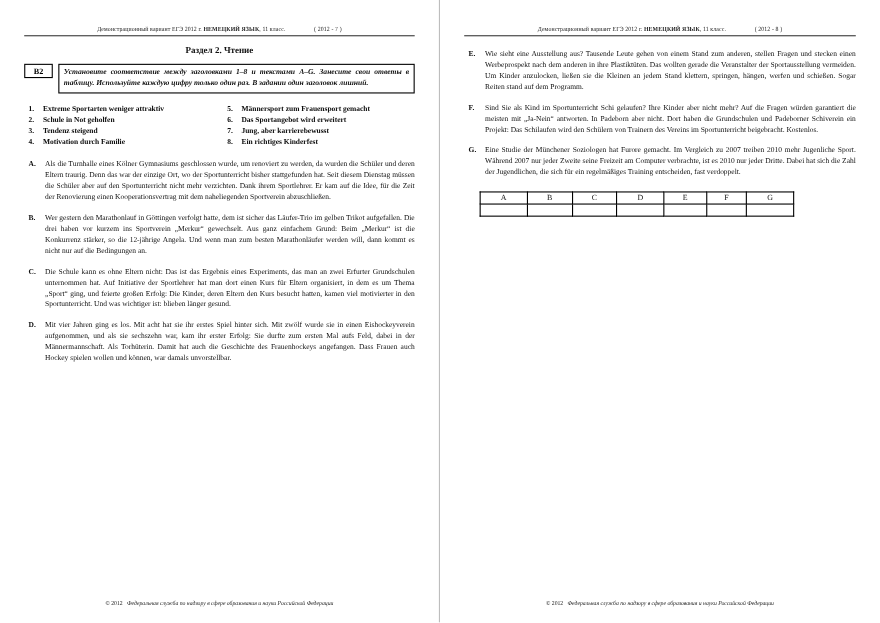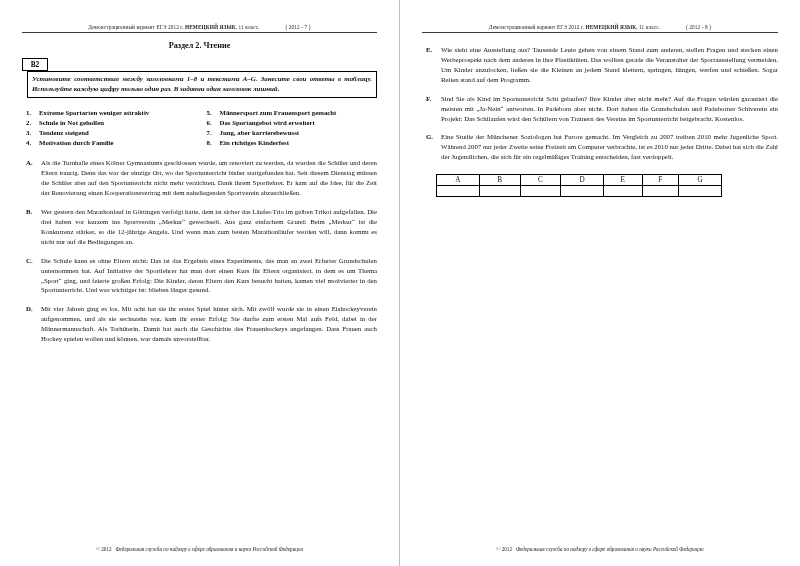--- a/index.html
+++ b/index.html
@@ -54,21 +54,20 @@
     font-size: 8.2px;
     margin: 5px 0 8px 0;
     color: #111;
   }
 
   
   .taskrow {
     display: flex;
     align-items: stretch;
     margin: 0 0 10px 0;
-    flex-direction: column;
   }
   .tasknum {
     width: 26px;
     min-height: 13px;
     border: 1px solid #000;
     font-weight: bold;
     font-size: 7.4px;
     display: flex;
     align-items: center;
     justify-content: center;

